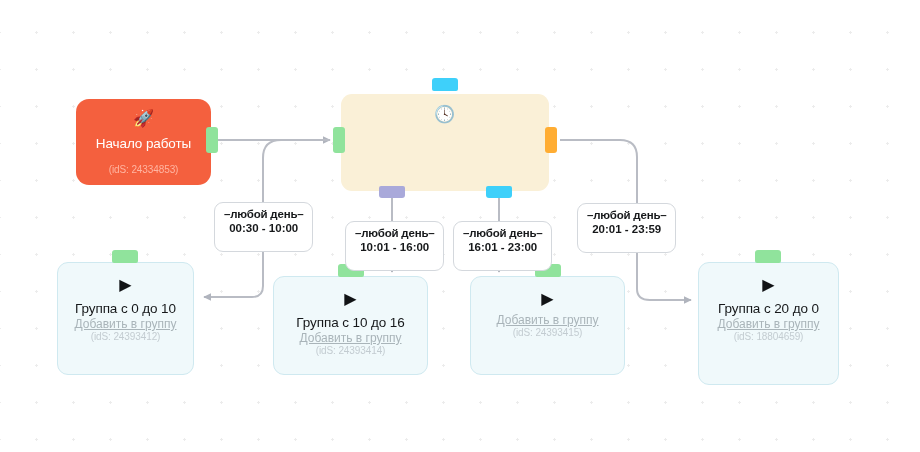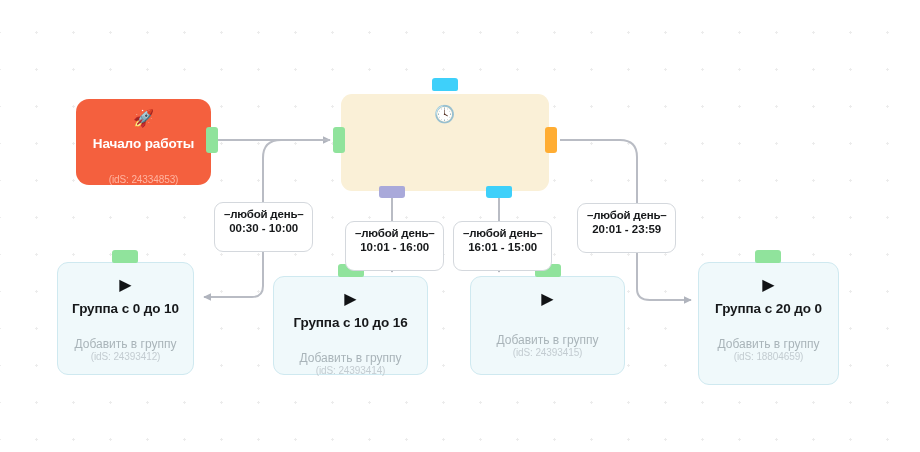--- a/index.html
+++ b/index.html
@@ -39,21 +39,21 @@
     box-sizing: border-box;
     border-radius: 12px;
     text-align: center;
     z-index: 3;
   }
   .node-icon {
     line-height: 1;
     margin: 0 auto;
   }
   .node-title {
-    font-weight: bold;
+    font-weight: normal;
     letter-spacing: -0.1px;
     text-align: center;
   }
   .node-sub {
     color: #a9b4b9;
   }
   .node-id {
     color: #c3ccd1;
     letter-spacing: -0.1px;
   }
@@ -74,21 +74,21 @@
     height: 22px;
   }
   .node-start .node-title {
     color: #ffffff;
     font-size: 13.5px;
     margin-top: 4px;
   }
   .node-start .node-id {
     color: #ffb5a2;
     font-size: 10px;
-    margin-top: 23px;
+    margin-top: 13px;
   }
 
   
   .node-time {
     left: 341px;
     top: 94px;
     width: 208px;
     height: 97px;
     background: #faf0d7;
     border-radius: 11px;
@@ -124,21 +124,22 @@
     height: 22px;
   }
   .node-group .node-title {
     color: #16181a;
     font-size: 13.5px;
     line-height: 17px;
     margin-top: 1px;
   }
   .node-group .node-sub {
     font-size: 12px;
-    margin-top: 20px;
+    margin-top: 0;
+    text-decoration: underline;
   }
   .node-group .node-id {
     font-size: 10px;
     margin-top: 0;
   }
 
   .g0  { left: 57px;  top: 262px; width: 137px; height: 113px; }
   .g10 { left: 273px; top: 276px; width: 155px; height: 99px;  }
   .g16 { left: 470px; top: 276px; width: 155px; height: 99px;  }
   .g20 { left: 698px; top: 262px; width: 141px; height: 123px; }
@@ -244,21 +245,21 @@
   <div class="edge-label lab-0">
     <span class="lbl-day">–любой день–</span>
     <span class="lbl-time">00:30 - 10:00</span>
   </div>
   <div class="edge-label lab-10">
     <span class="lbl-day">–любой день–</span>
     <span class="lbl-time">10:01 - 16:00</span>
   </div>
   <div class="edge-label lab-16">
     <span class="lbl-day">–любой день–</span>
-    <span class="lbl-time">16:01 - 15:00</span>
+    <span class="lbl-time">16:01 - 23:00</span>
   </div>
   <div class="edge-label lab-20">
     <span class="lbl-day">–любой день–</span>
     <span class="lbl-time">20:01 - 23:59</span>
   </div>
 
   <div class="node node-group g0">
     <div class="node-icon">▶</div>
     <div class="node-title">Группа с 0 до 10</div>
     <div class="node-sub">Добавить в группу</div>

